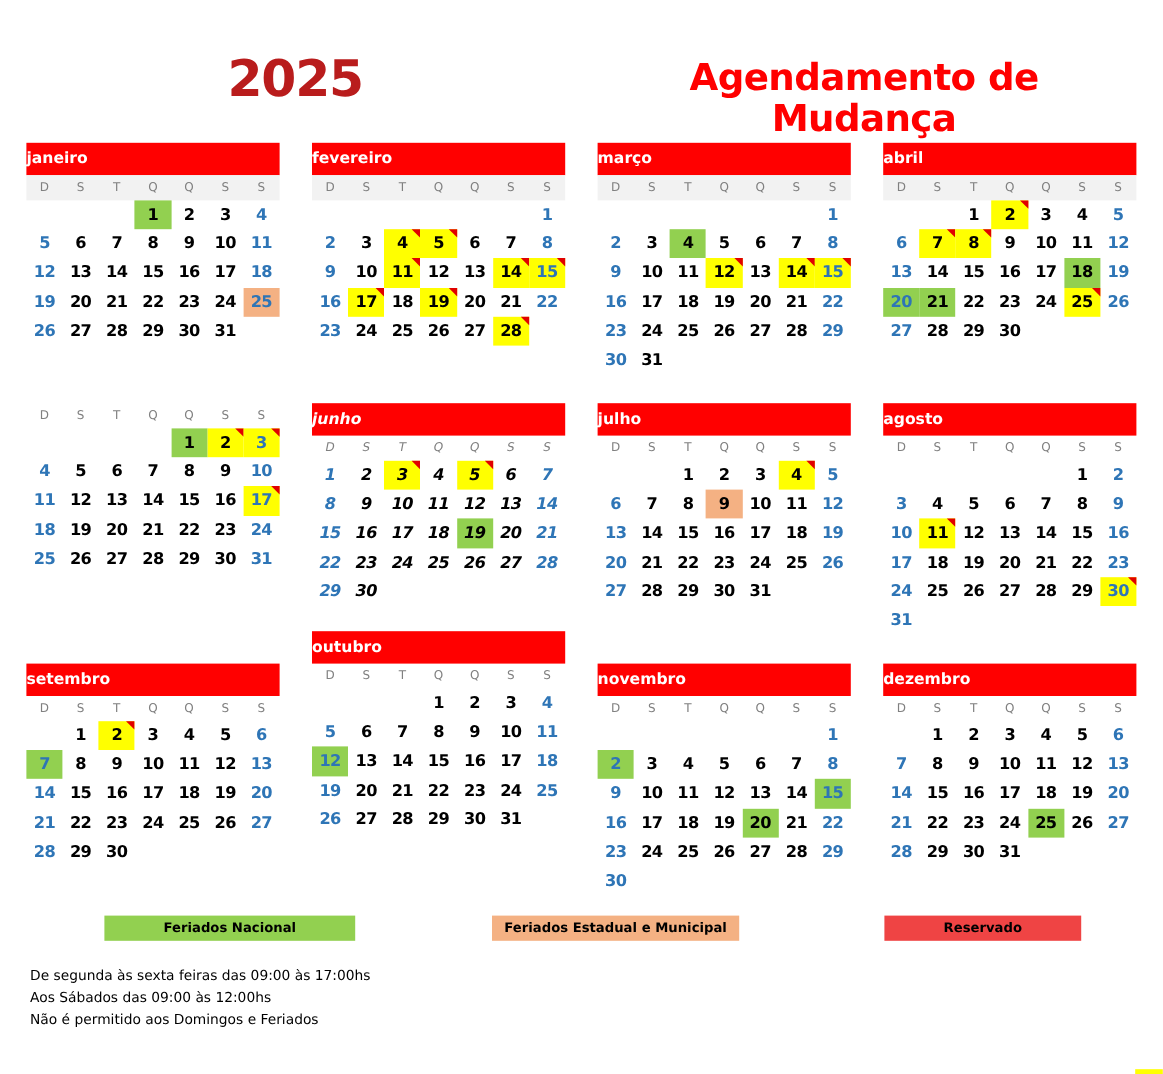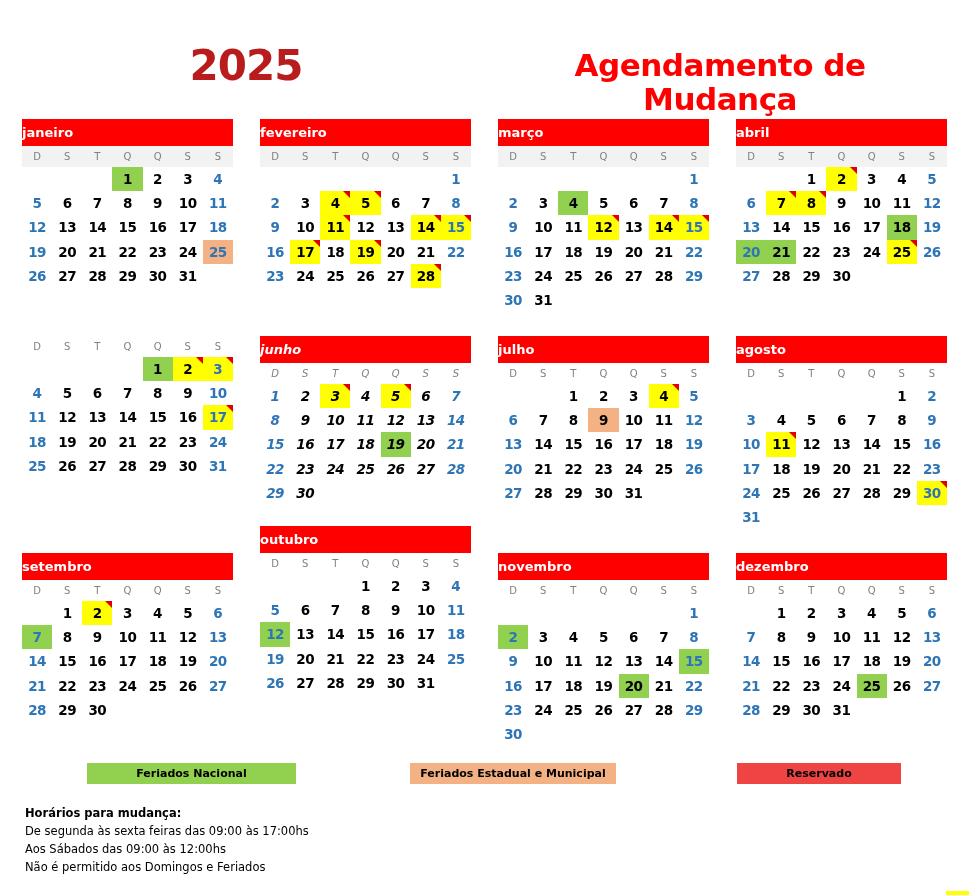--- a/index.html
+++ b/index.html
@@ -608,19 +608,18 @@
         <div class="day">31</div>
       </div>
     </div>
   </div>
 
 <div class="legend" style="left:52px;width:209px;background:#92D050;margin-left:35px;">Feriados Nacional</div>
 <div class="legend" style="left:410px;width:206px;background:#F4B183;">Feriados Estadual e  Municipal</div>
 <div class="legend" style="left:737px;width:164px;background:#ef4444;">Reservado</div>
 
 <div class="notes">
-  <div class="nt">Horários para mudança:</div>
   <div>De segunda às sexta feiras das 09:00 às 17:00hs</div>
   <div>Aos Sábados das 09:00 às 12:00hs</div>
   <div>Não é permitido aos Domingos e Feriados</div>
 </div>
 
 <div class="corner-mark"></div>
 
 </body></html>

